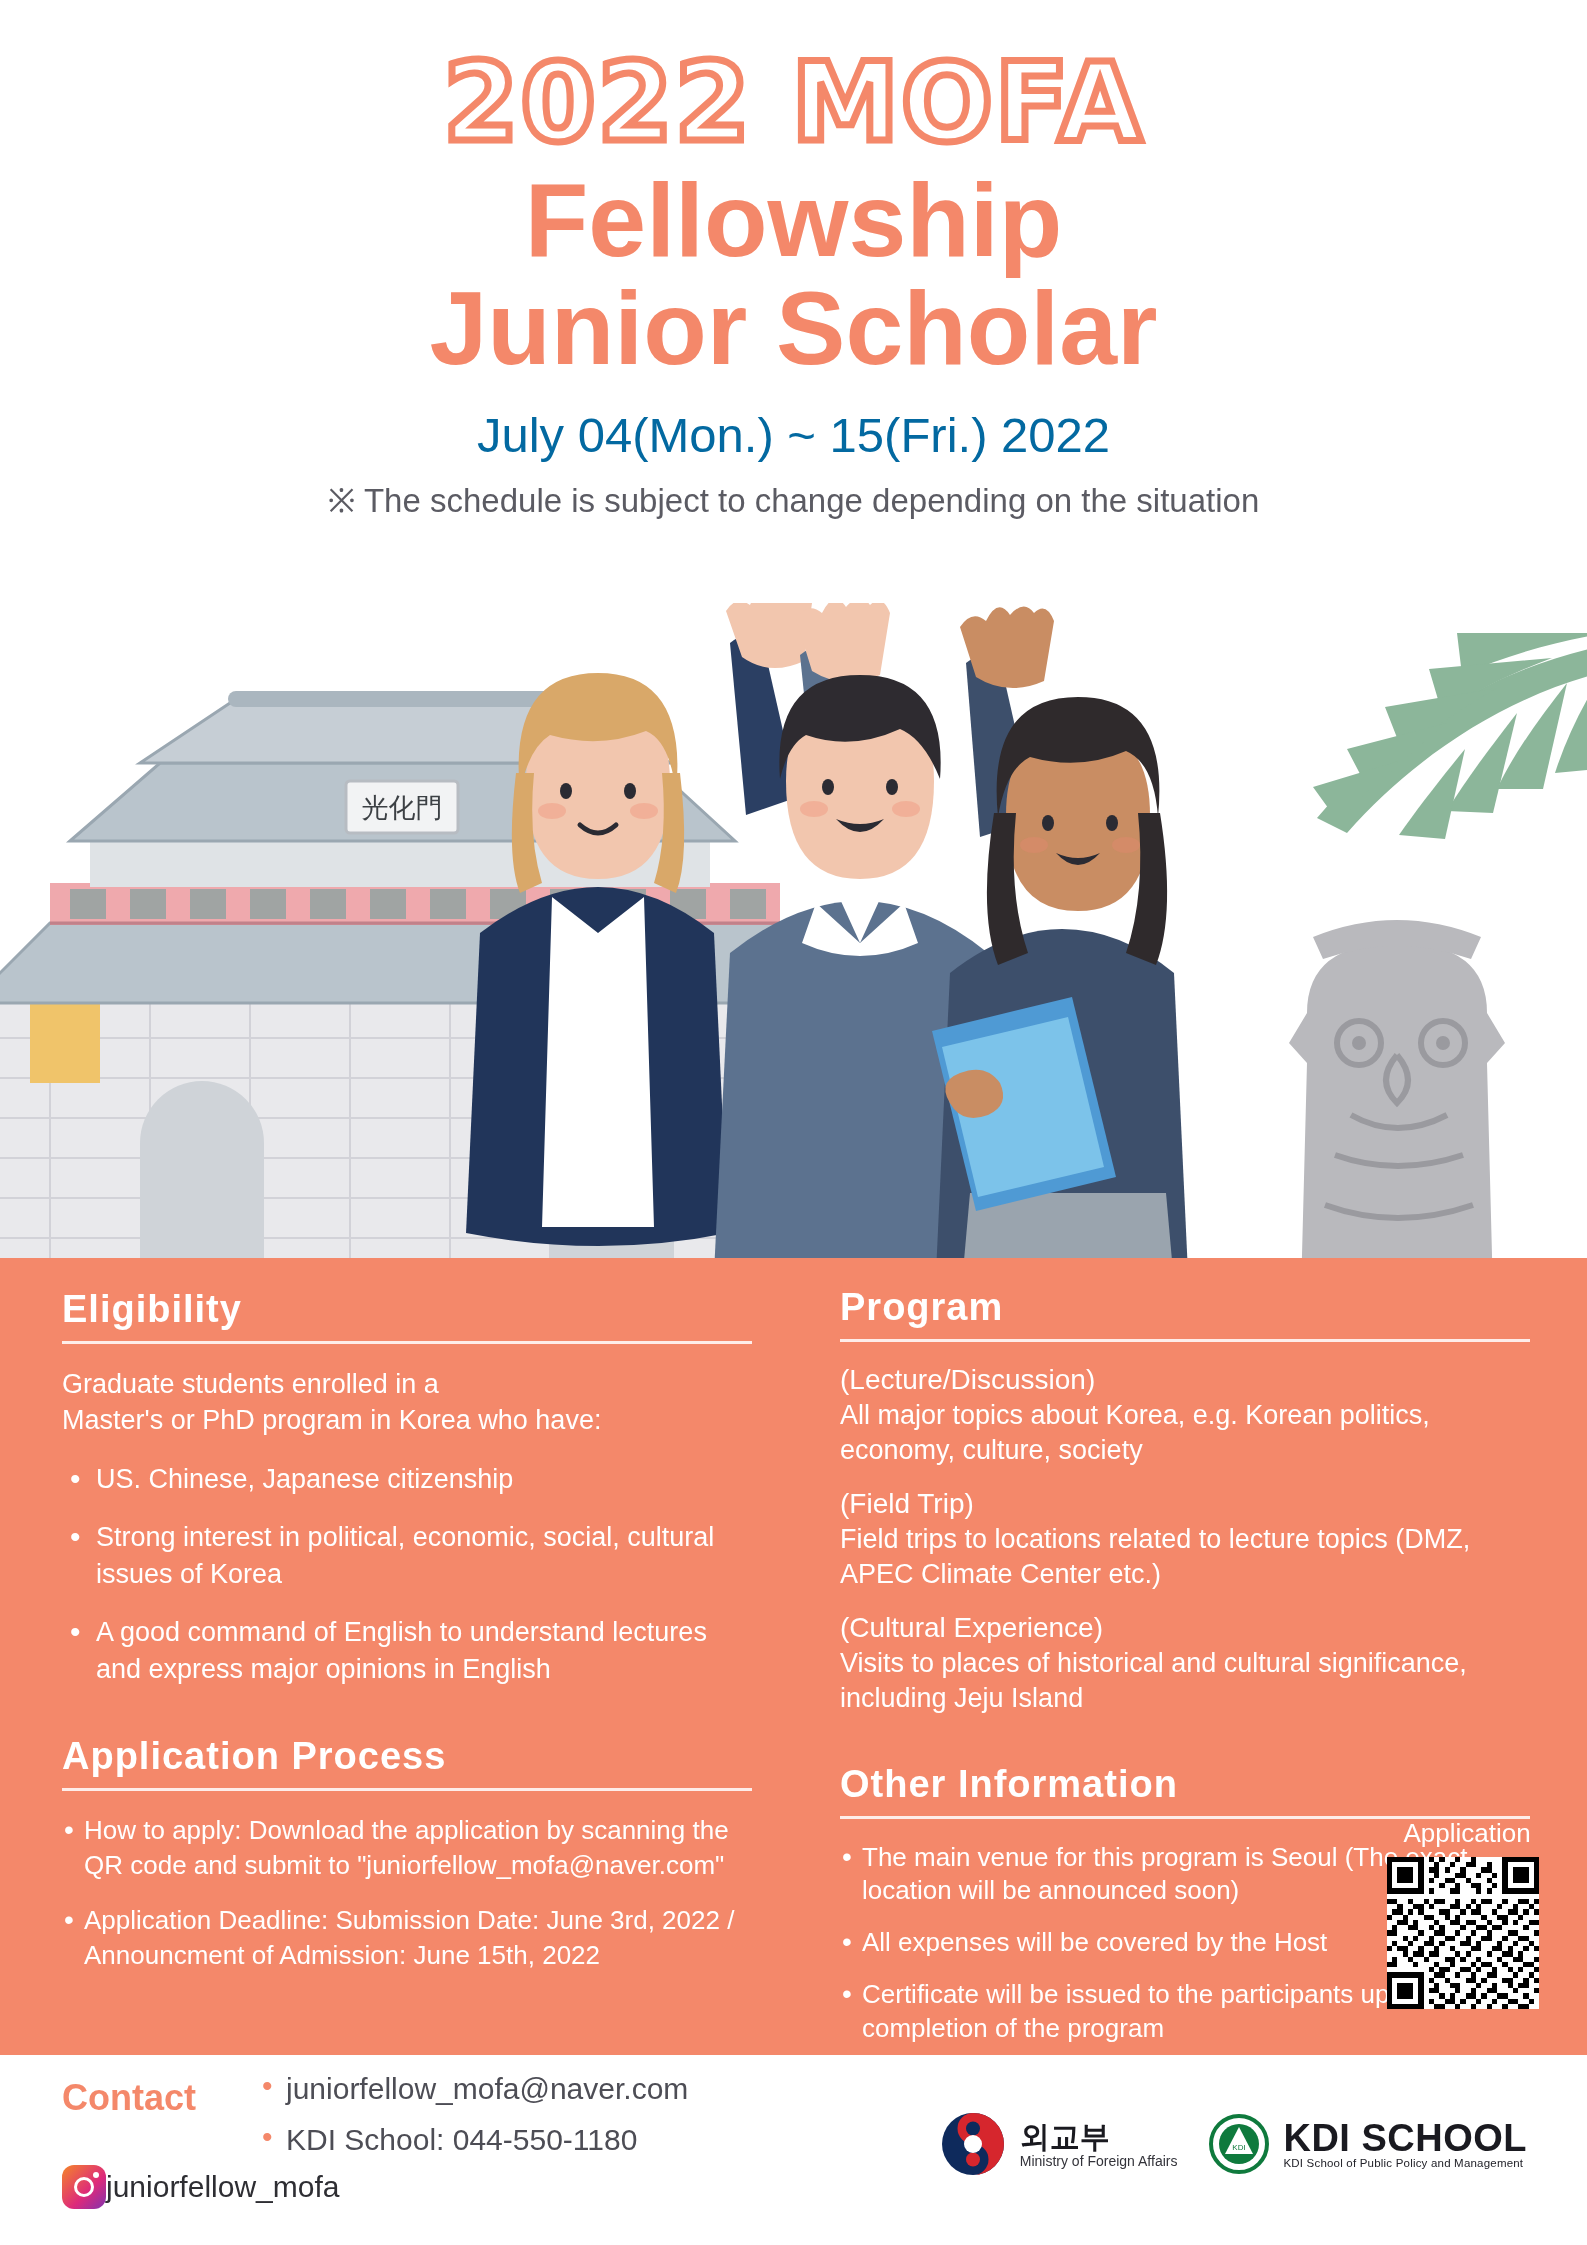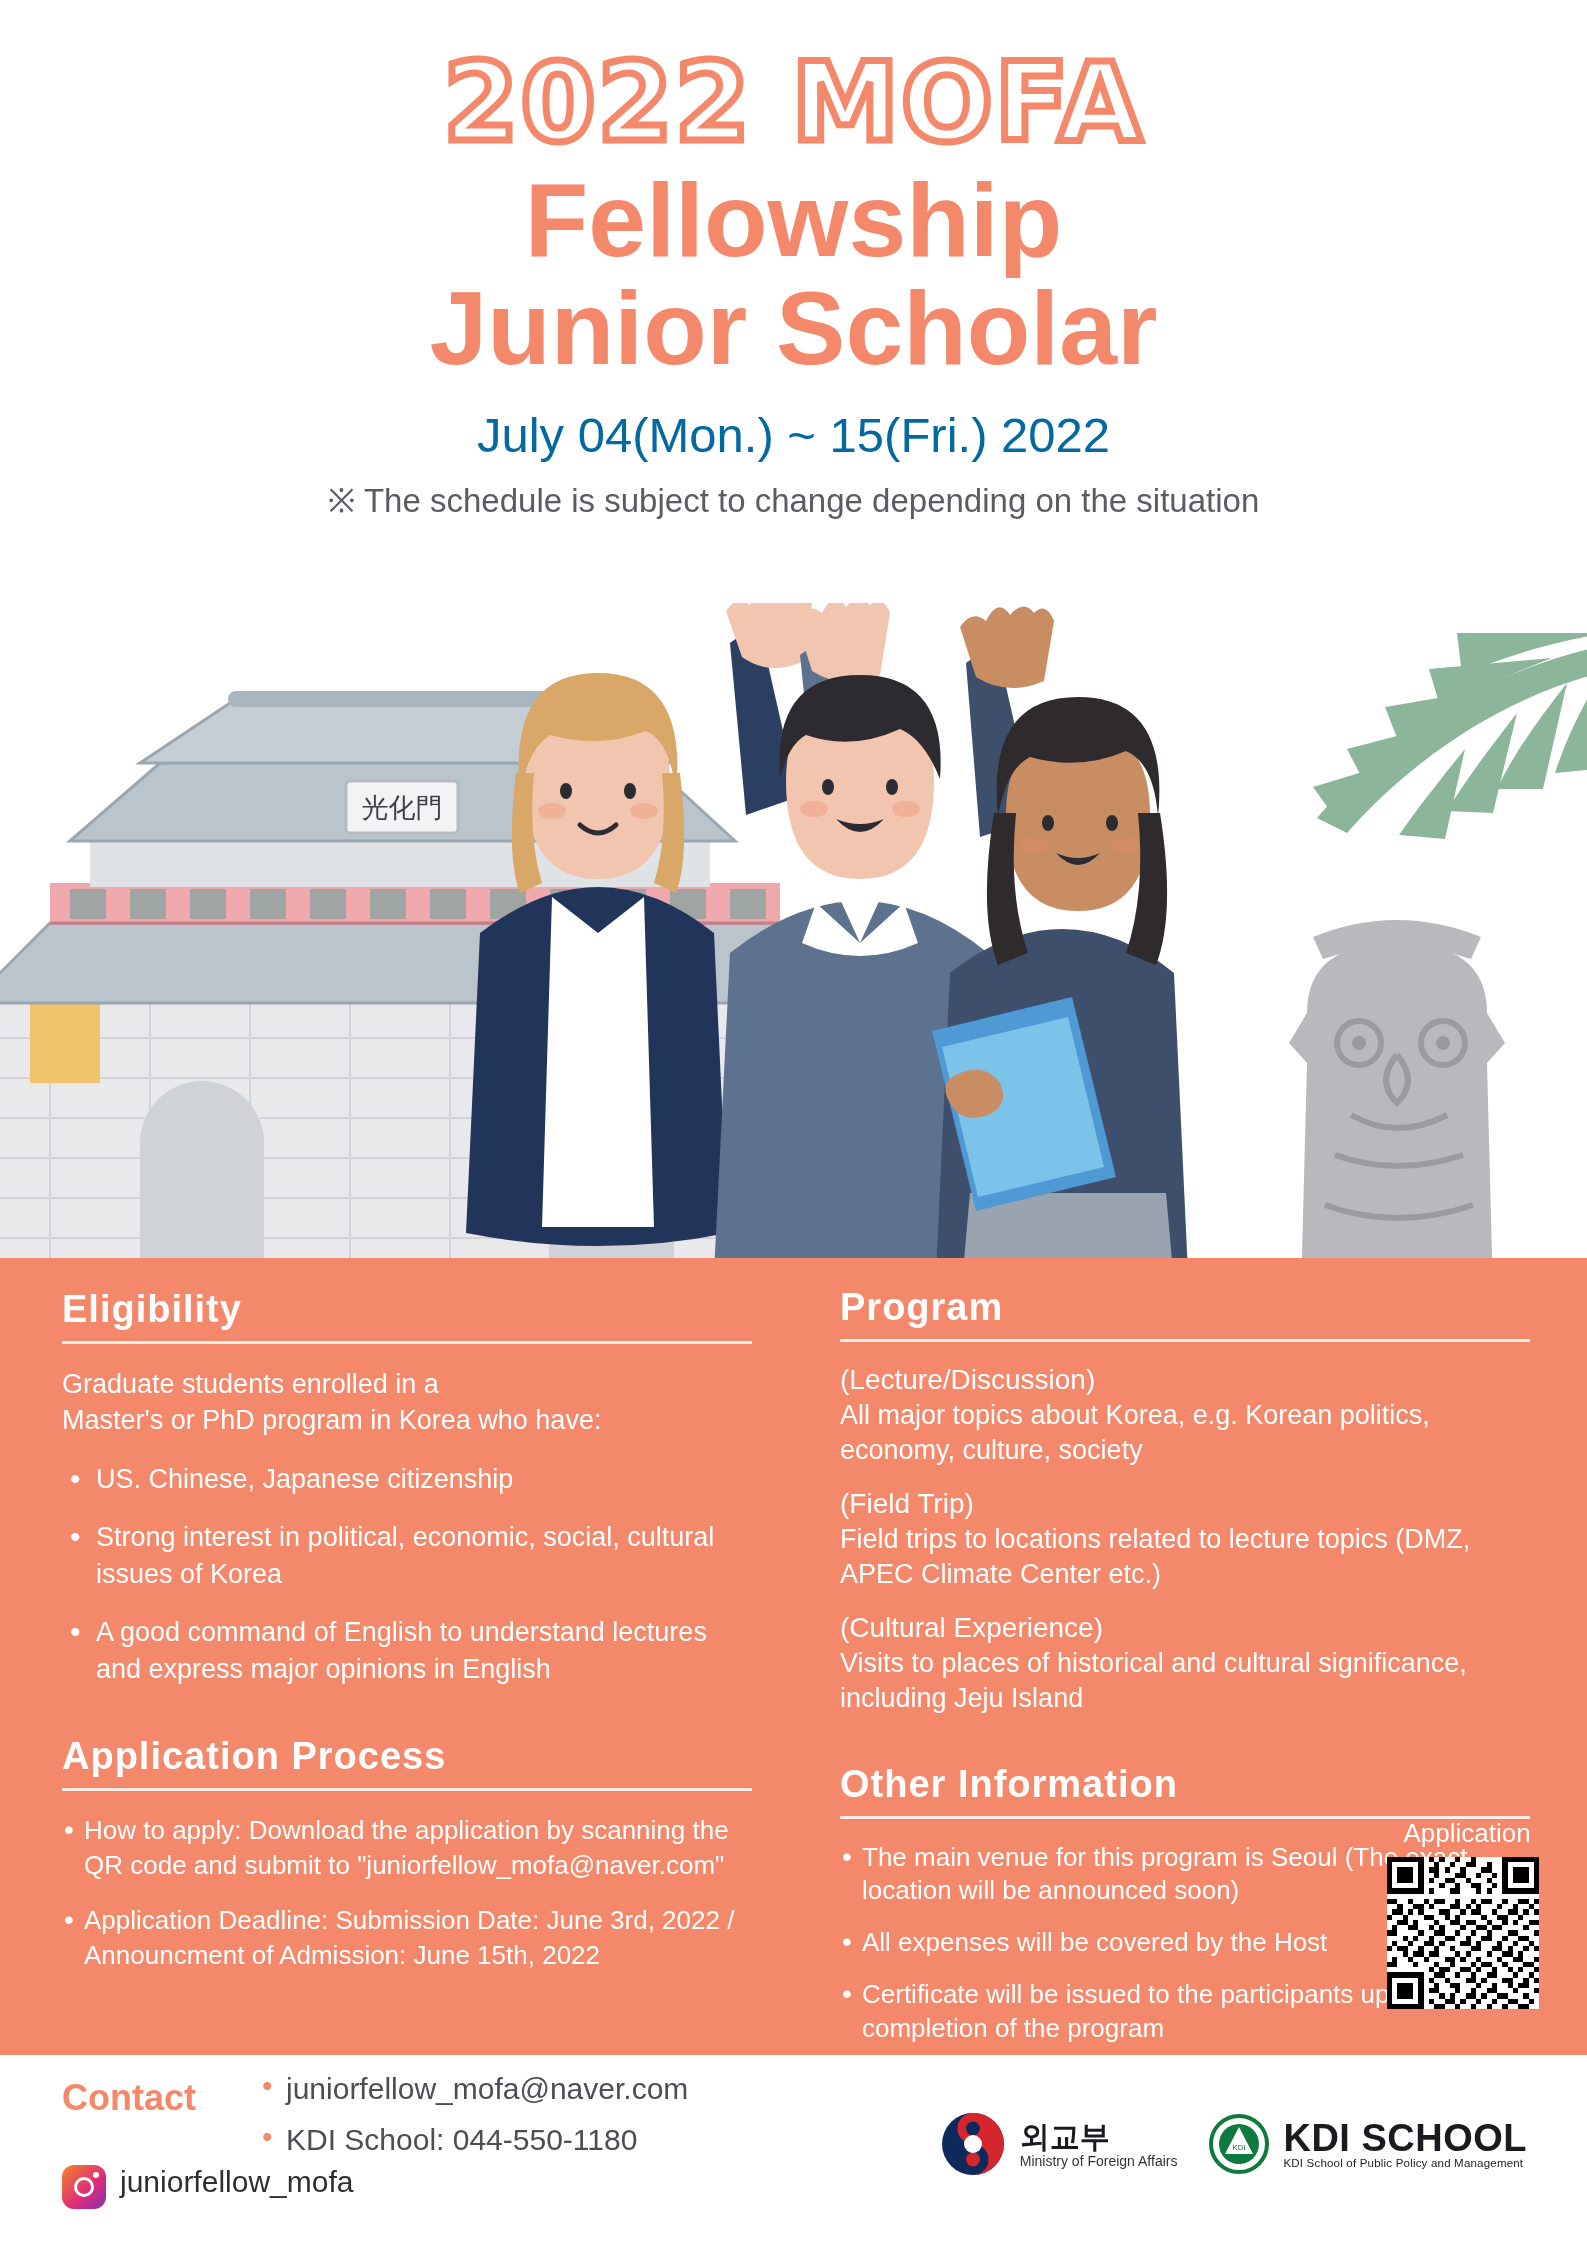--- a/index.html
+++ b/index.html
@@ -242,21 +242,21 @@
   }
   .contact-list li:before {
     content: "•";
     position: absolute; left: 4px; top: -3px;
     color: #f4886a;
     font-size: 30px;
   }
   .insta {
     position: absolute;
     left: 62px; top: 110px;
-    display: flex; align-items: flex-start; gap: 14px;
+    display: flex; align-items: center; 
   }
   .insta-glyph {
     width: 44px; height: 44px;
     border-radius: 12px;
     background: linear-gradient(135deg,#f58529,#dd2a7b 60%,#8134af);
     position: relative;
   }
   .insta-glyph:after {
     content: "";
     position: absolute; left: 12px; top: 12px;

